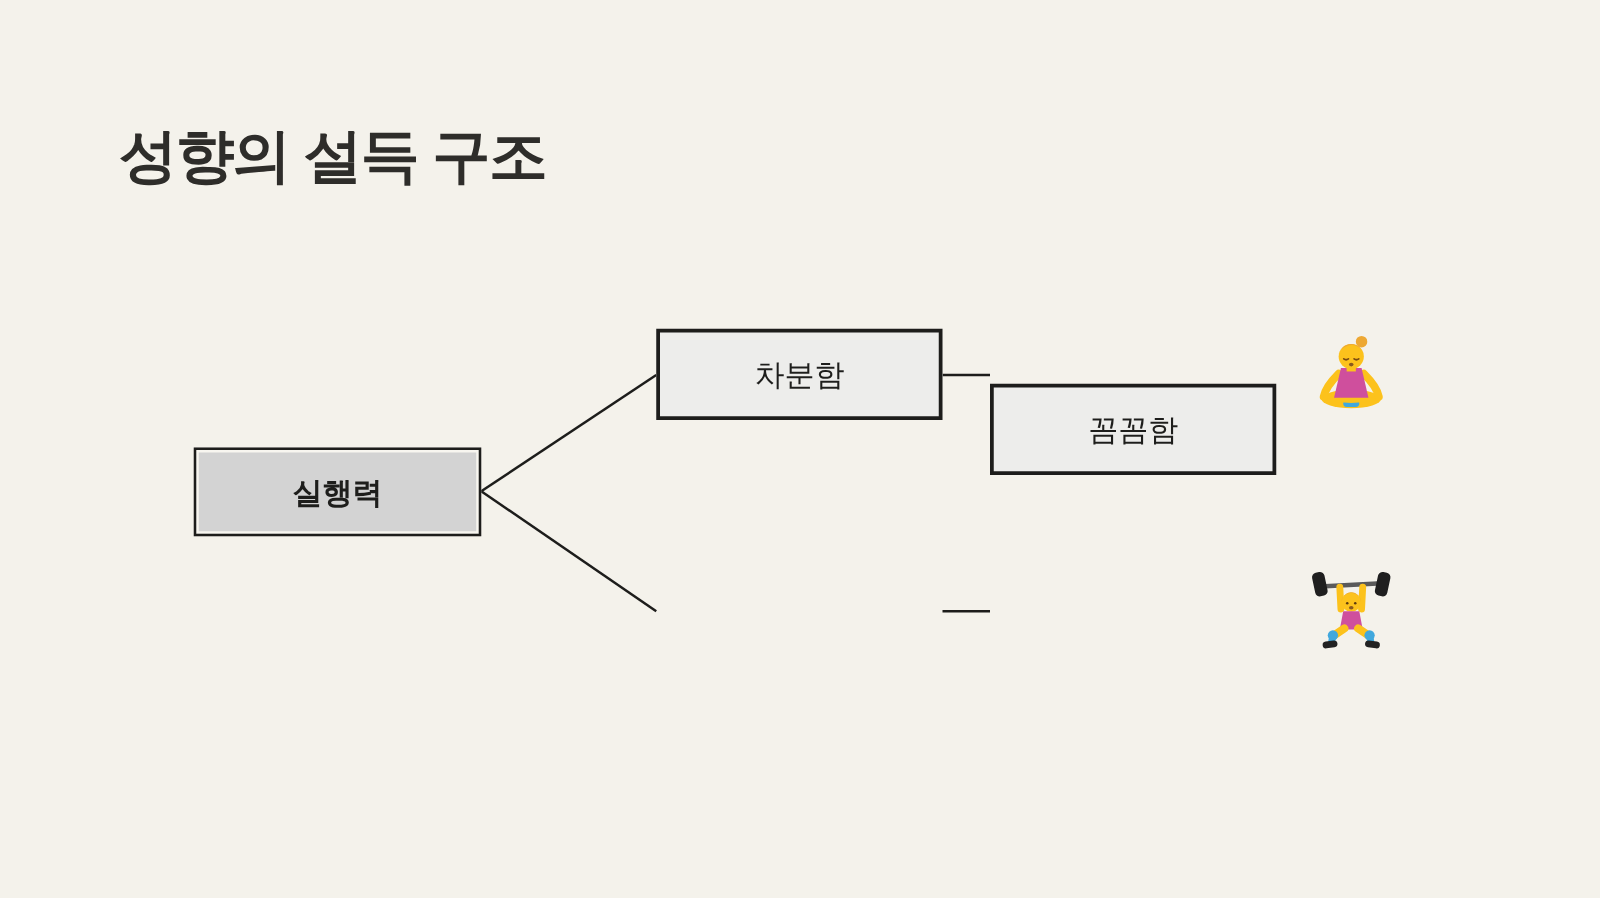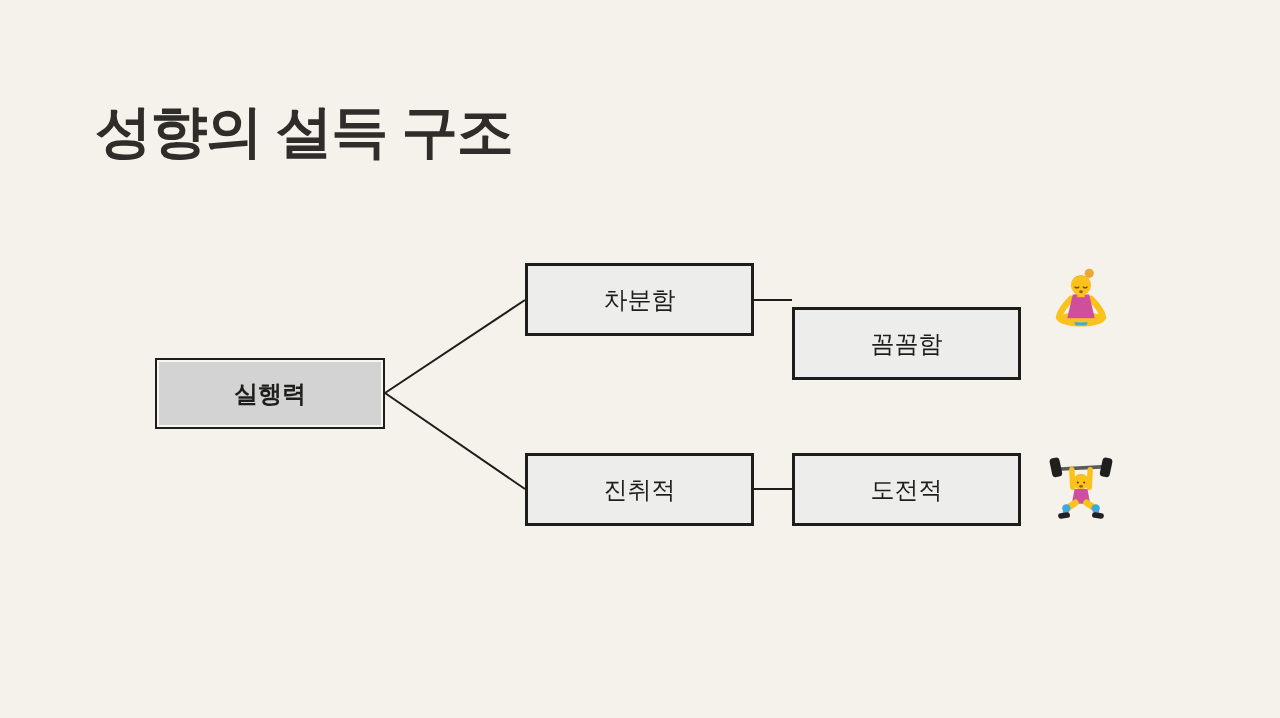--- a/index.html
+++ b/index.html
@@ -10,21 +10,21 @@
     height: 718px;
     background: #f4f2eb;
     font-family: "Liberation Sans", sans-serif;
     overflow: hidden;
   }
   .slide-title {
     position: absolute;
     left: 95px;
     top: 96px;
     margin: 0;
-    font-size: 57px;
+    font-size: 47px;
     font-weight: 900;
     letter-spacing: -1.5px;
     color: #2e2d2a;
     line-height: 1.25;
   }
   .connectors {
     position: absolute;
     left: 0; top: 0;
     width: 1280px; height: 718px;
     pointer-events: none;
@@ -81,26 +81,20 @@
   <div class="node node-root">
     <span>실행력</span>
   </div>
 
   <div class="node node-branch pos-calm">
     <span>차분함</span>
   </div>
   <div class="node node-branch pos-meticulous">
     <span>꼼꼼함</span>
   </div>
-  <div class="node node-branch pos-proactive">
-    <span>진취적</span>
-  </div>
-  <div class="node node-branch pos-challenge">
-    <span>도전적</span>
-  </div>
 
   <div class="emoji pos-emoji-top">
     <svg viewBox="0 0 72 72" aria-hidden="true">
 
       <ellipse cx="36" cy="58" rx="26" ry="8" fill="#fcc21c"></ellipse>
       <rect x="29" y="59" width="14" height="6" rx="3" fill="#41a8dd"></rect>
       <path d="M12 59 Q36 50 60 59 Q36 64 12 59 Z" fill="#fcc21c"></path>
 
       <path d="M25 36 C18 43 13 50 12 56" stroke="#fcc21c" stroke-width="7" stroke-linecap="round" fill="none"></path>
       <path d="M47 36 C54 43 59 50 60 56" stroke="#fcc21c" stroke-width="7" stroke-linecap="round" fill="none"></path>

